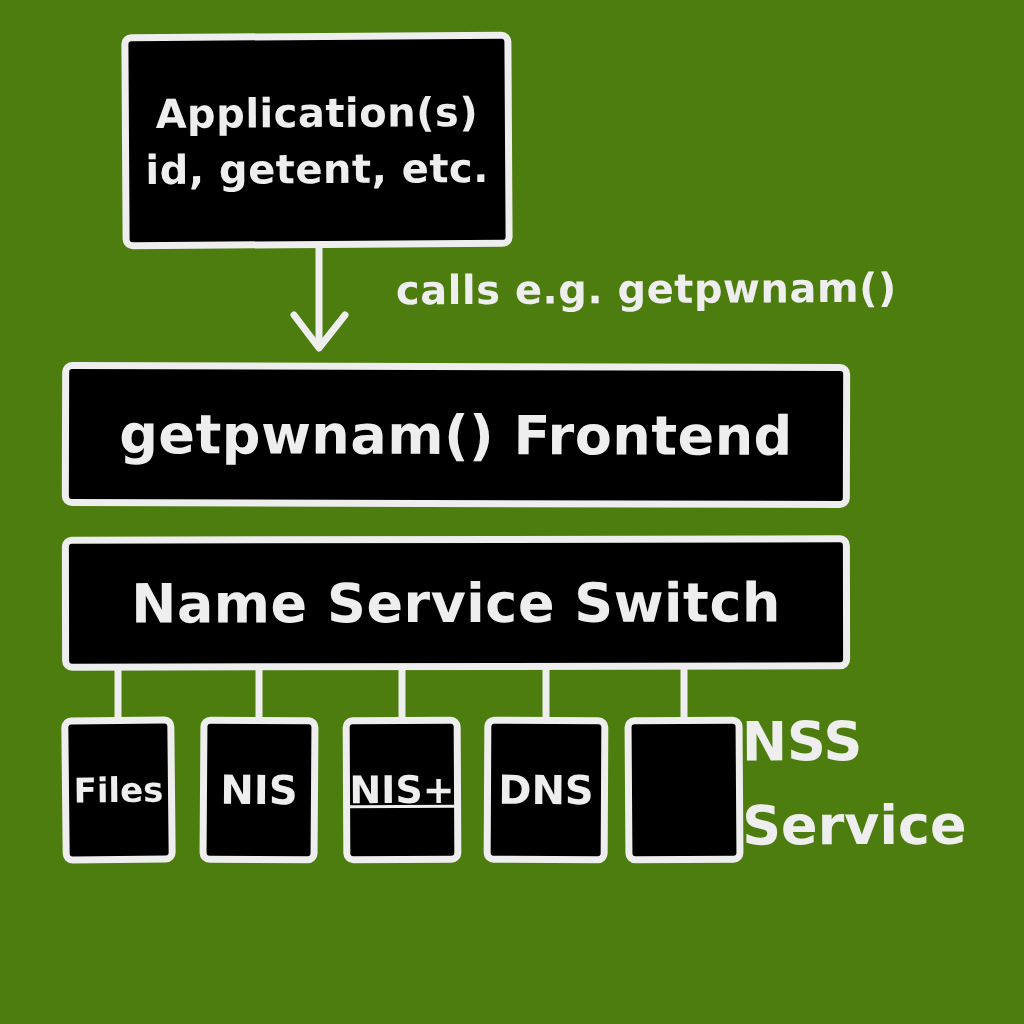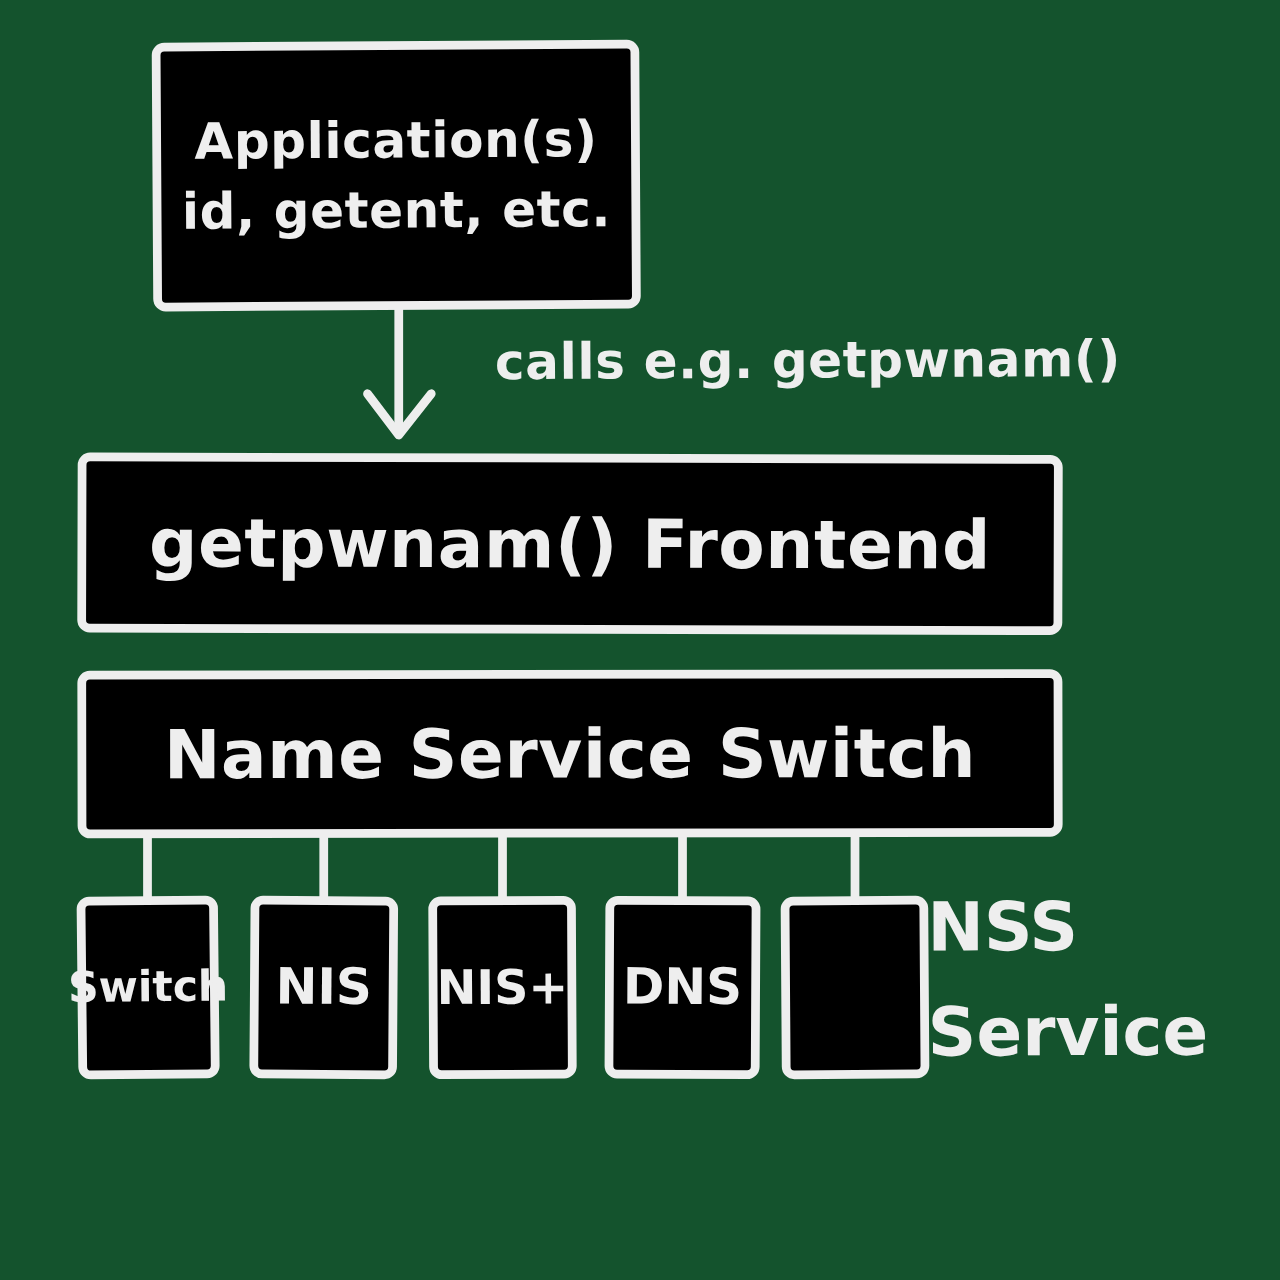--- a/index.html
+++ b/index.html
@@ -4,21 +4,21 @@
 <style>
   html, body {
     margin: 0;
     padding: 0;
     background: #000000;
   }
   .canvas {
     position: relative;
     width: 1024px;
     height: 1024px;
-    background: #14532d;
+    background: #4d7c0f;
     overflow: hidden;
     font-family: "DejaVu Sans", "Liberation Sans", sans-serif;
     color: #eeeeee;
   }
   .connectors {
     position: absolute;
     left: 0;
     top: 0;
     width: 1024px;
     height: 1024px;
@@ -60,21 +60,21 @@
     font-size: 54px;
     transform: rotate(-0.1deg);
   }
   .module-box {
     top: 717px; height: 146px;
     font-size: 34px;
     letter-spacing: 0px;
   }
   .module-files   { left: 62px;  width: 113px; transform: rotate(-0.6deg); }
   .module-nis     { left: 200px; width: 118px; transform: rotate(0.4deg);  font-size: 40px; }
-  .module-nisplus { left: 343px; width: 118px; transform: rotate(-0.3deg); font-size: 38px; }
+  .module-nisplus { left: 343px; width: 118px; transform: rotate(-0.3deg); font-size: 38px; text-decoration: underline; }
   .module-dns     { left: 484px; width: 124px; transform: rotate(0.3deg);  font-size: 40px; }
   .module-empty   { left: 625px; width: 118px; transform: rotate(-0.4deg); }
   .calls-label {
     position: absolute;
     left: 396px; top: 266px;
     font-size: 40px;
     font-weight: bold;
     letter-spacing: 0.5px;
     white-space: nowrap;
     transform: rotate(-0.3deg);
@@ -120,21 +120,21 @@
 
   <div class="box frontend-box">
     <span>getpwnam() Frontend</span>
   </div>
 
   <div class="box nss-box">
     <span>Name Service Switch</span>
   </div>
 
   <div class="box module-box module-files">
-    <span>Switch</span>
+    <span>Files</span>
   </div>
 
   <div class="box module-box module-nis">
     <span>NIS</span>
   </div>
 
   <div class="box module-box module-nisplus">
     <span>NIS+</span>
   </div>
 

